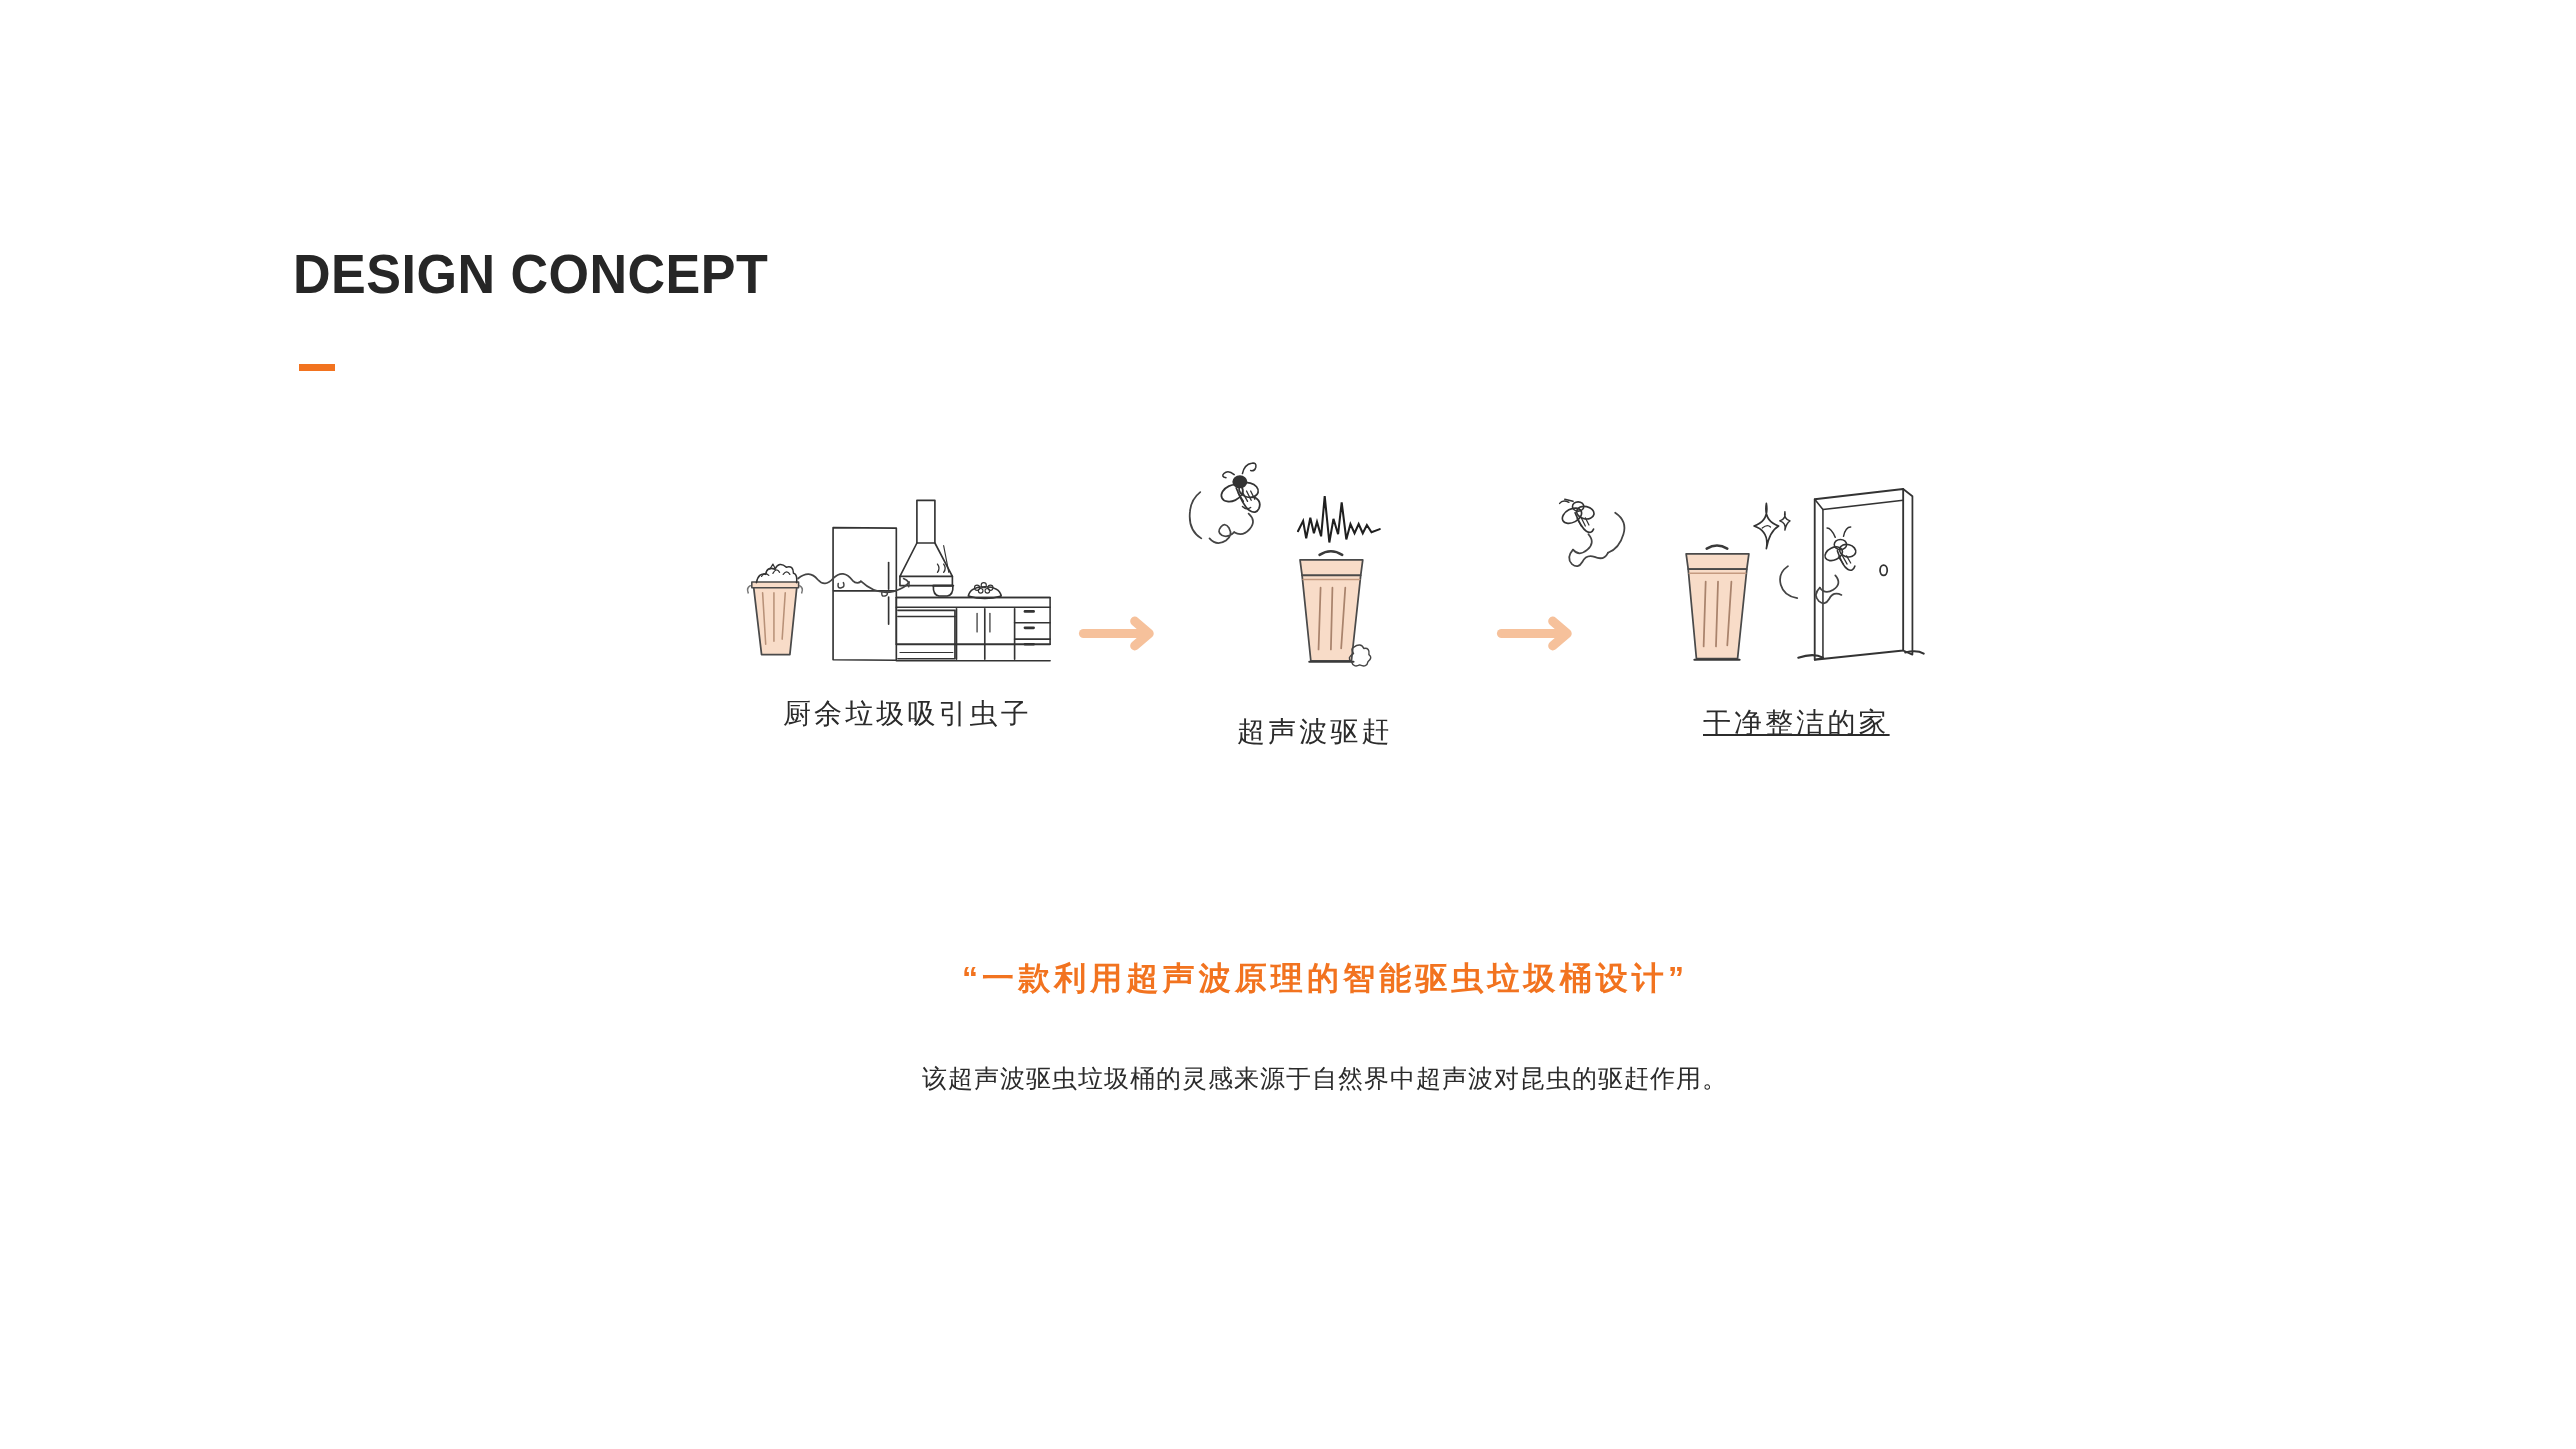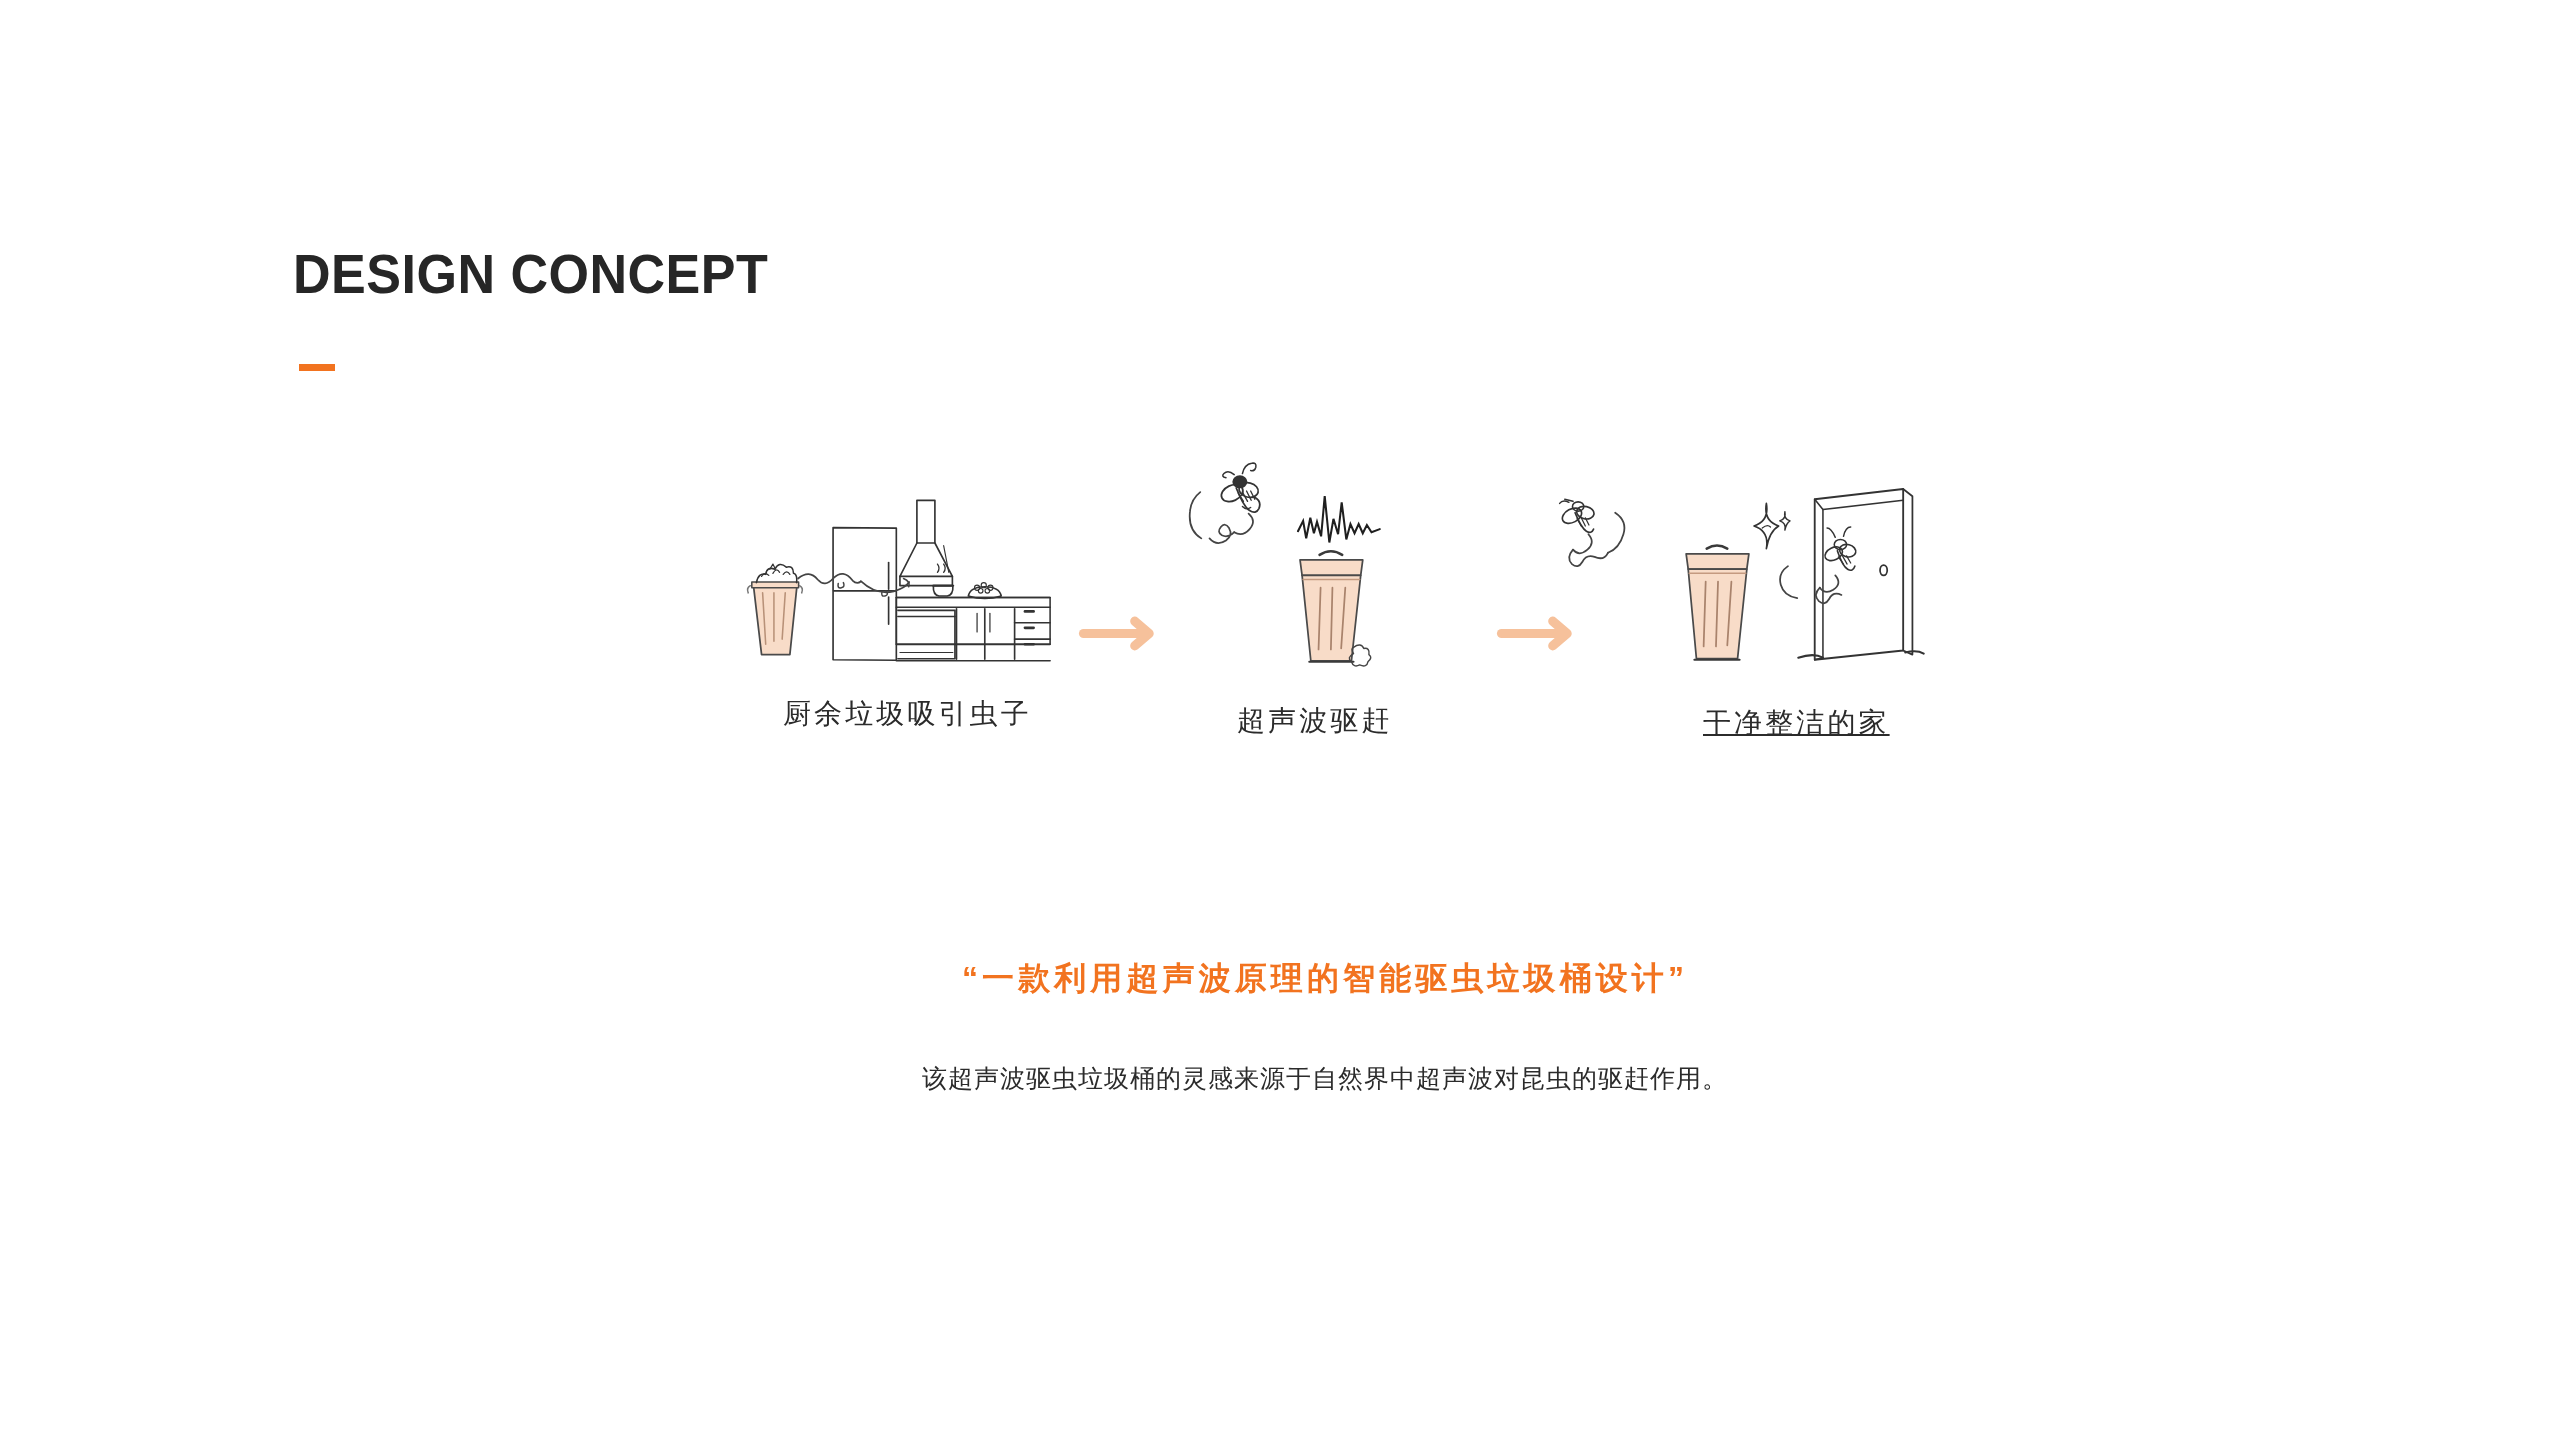--- a/index.html
+++ b/index.html
@@ -194,21 +194,21 @@
           <path d="M256 238 L370 238 L352 404 L273 404 Z" fill="#F8DCC8" stroke="#4a4a4a" stroke-width="3.4"></path>
           <path d="M258 246 L368 246" stroke="#c49a80" stroke-width="3"></path>
           <path d="M292 262 L288 382" stroke="#a9836c" stroke-width="3.4"></path>
           <path d="M315 262 L312 382" stroke="#a9836c" stroke-width="3.4"></path>
           <path d="M340 262 L332 380" stroke="#a9836c" stroke-width="3.4"></path>
           <path d="M270 406 L356 406" stroke="#3a3a3a" stroke-width="4"></path>
         </g>
 
         <path d="M356 378 q14 -10 20 2 q12 -2 10 12 q8 6 -2 14 q-2 12 -16 6 q-12 6 -16 -6 q-10 -8 4 -16 q-6 -10 0 -12" stroke="#444" stroke-width="2.8"></path>
       </svg>
-      <div class="scene-caption" style="left:67px; top:254px;">超声波驱赶</div>
+      <div class="scene-caption" style="left:67px; top:265px;">超声波驱赶</div>
     </div>
 
     <svg class="flow-arrow" style="left:773px; top:160px;" width="93" height="41" viewBox="0 0 180 80">
       <g stroke="#F6C19B" stroke-width="18" stroke-linecap="round" stroke-linejoin="round" fill="none">
         <path d="M12 40 L138 40"></path>
         <path d="M112 16 L140 40 L112 64"></path>
       </g>
     </svg>
 
     <div class="scene" style="left:835px; width:402px;">

